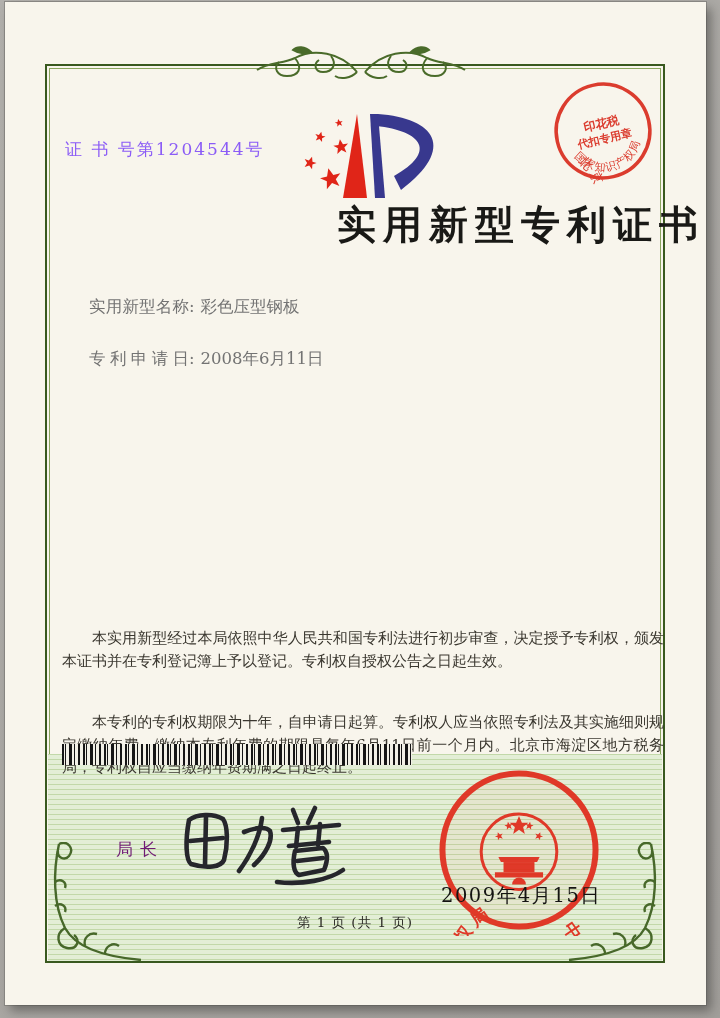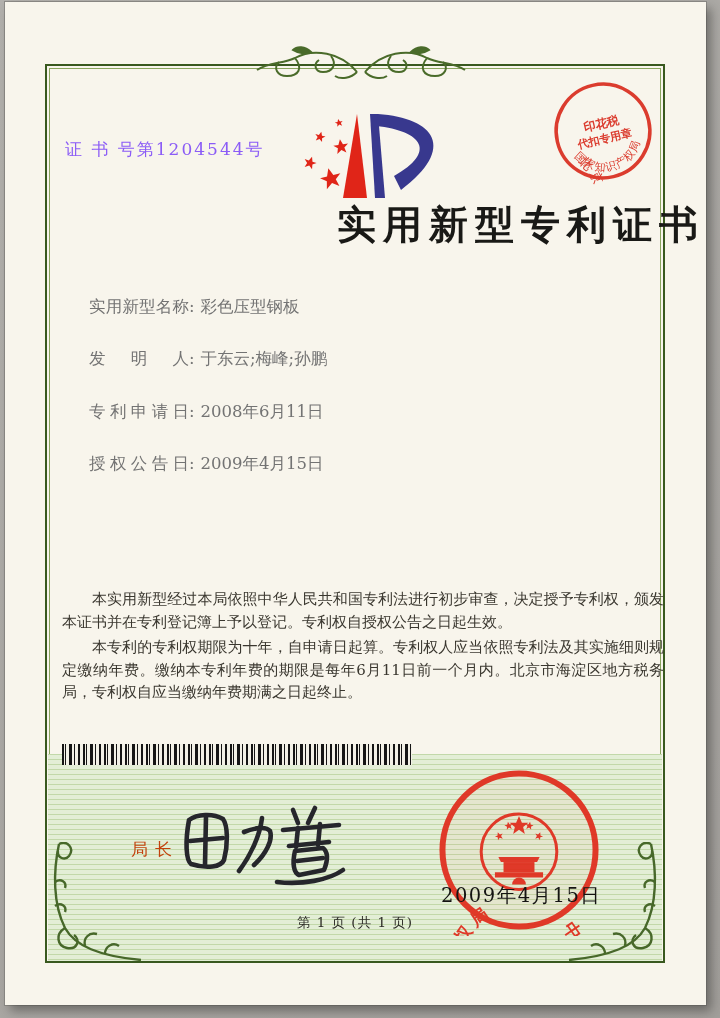--- a/index.html
+++ b/index.html
@@ -19,31 +19,31 @@
   .certno { position:absolute; left:60px; top:100px; font-size:17px; letter-spacing:2px; color:#8b5cf6;margin-top:36px; }
   .logo { position:absolute; left:292px; top:104px; width:170px; height:102px; }
   .title { position:absolute; left:0; top:196px; width:700px; text-align:right;
            font-size:39px; font-weight:700; letter-spacing:7px; color:#191916; }
   .fields { position:absolute; left:84px; top:294px; width:520px; color:#737373; }
   .frow { height:52.4px; font-size:16.5px; white-space:nowrap; }
   .flabel { display:inline-block; width:100px; text-align:justify; text-align-last:justify; }
   .fcolon { display:inline-block; margin-right:6px; }
   .paras { position:absolute; left:57px; top:586px; width:602px; font-size:15px;
            line-height:22.6px; color:#3a372f; text-align:justify; }
-  .paras p { text-indent:2em; margin-bottom:3px; }
+  .paras p { text-indent:2em; margin-bottom:3px;margin-top:39px; }
   .barcode { position:absolute; left:57px; top:742px; width:350px; height:21px;
     background-color:#f2f0e6;
     background-image:repeating-linear-gradient(90deg,
       #151515 0 2px, transparent 2px 3px,
       #151515 3px 4px, transparent 4px 7px,
       #151515 7px 10px, transparent 10px 12px,
       #151515 12px 13px, transparent 13px 16px,
       #151515 16px 18px, transparent 18px 21px);
   }
-  .director { position:absolute; left:126px; top:836px; font-size:17px; letter-spacing:7px; color:#c2410c; }
+  .director { position:absolute; left:111px; top:836px; font-size:17px; letter-spacing:7px; color:#701a75; }
   .sig { position:absolute; left:172px; top:788px; width:175px; height:102px; }
   .sig-hidden { position:absolute; left:0; top:0; opacity:0; font-size:10px; }
   .bigseal { position:absolute; left:428px; top:762px; width:172px; height:172px; }
   .sealdate { position:absolute; left:436px; top:880px; font-size:19.5px; letter-spacing:1.5px;
               color:#141412; z-index:5; }
   .footer { position:absolute; left:0; top:912px; width:700px; text-align:center;
             font-size:13.5px; color:#2c2b26; letter-spacing:1px; }
   .taxstamp { position:absolute; left:542px; top:76px; width:112px; height:106px; transform:rotate(-13deg); }
   .orn-top { position:absolute; left:247px; top:40px; width:218px; height:50px; }
   .orn-bl { position:absolute; left:40px; top:840px; width:100px; height:122px; }
@@ -137,27 +137,21 @@
       </g>
     </svg>
 
     <div class="title">实用新型专利证书</div>
 
     <div class="fields">
       <div class="frow">
         <span class="flabel">实用新型名称</span><span class="fcolon">:</span><span>彩色压型钢板</span>
       </div>
       <div class="frow">
-        <span class="flabel">发明人</span><span class="fcolon">:</span><span>于东云;梅峰;孙鹏</span>
-      </div>
-      <div class="frow">
         <span class="flabel">专利申请日</span><span class="fcolon">:</span><span>2008年6月11日</span>
-      </div>
-      <div class="frow">
-        <span class="flabel">授权公告日</span><span class="fcolon">:</span><span>2009年4月15日</span>
       </div>
     </div>
 
     <div class="paras">
       <p>本实用新型经过本局依照中华人民共和国专利法进行初步审查，决定授予专利权，颁发本证书并在专利登记簿上予以登记。专利权自授权公告之日起生效。</p>
       <p>本专利的专利权期限为十年，自申请日起算。专利权人应当依照专利法及其实施细则规定缴纳年费。缴纳本专利年费的期限是每年6月11日前一个月内。北京市海淀区地方税务局，专利权自应当缴纳年费期满之日起终止。</p>
     </div>
 
     <div class="barcode"></div>
 

